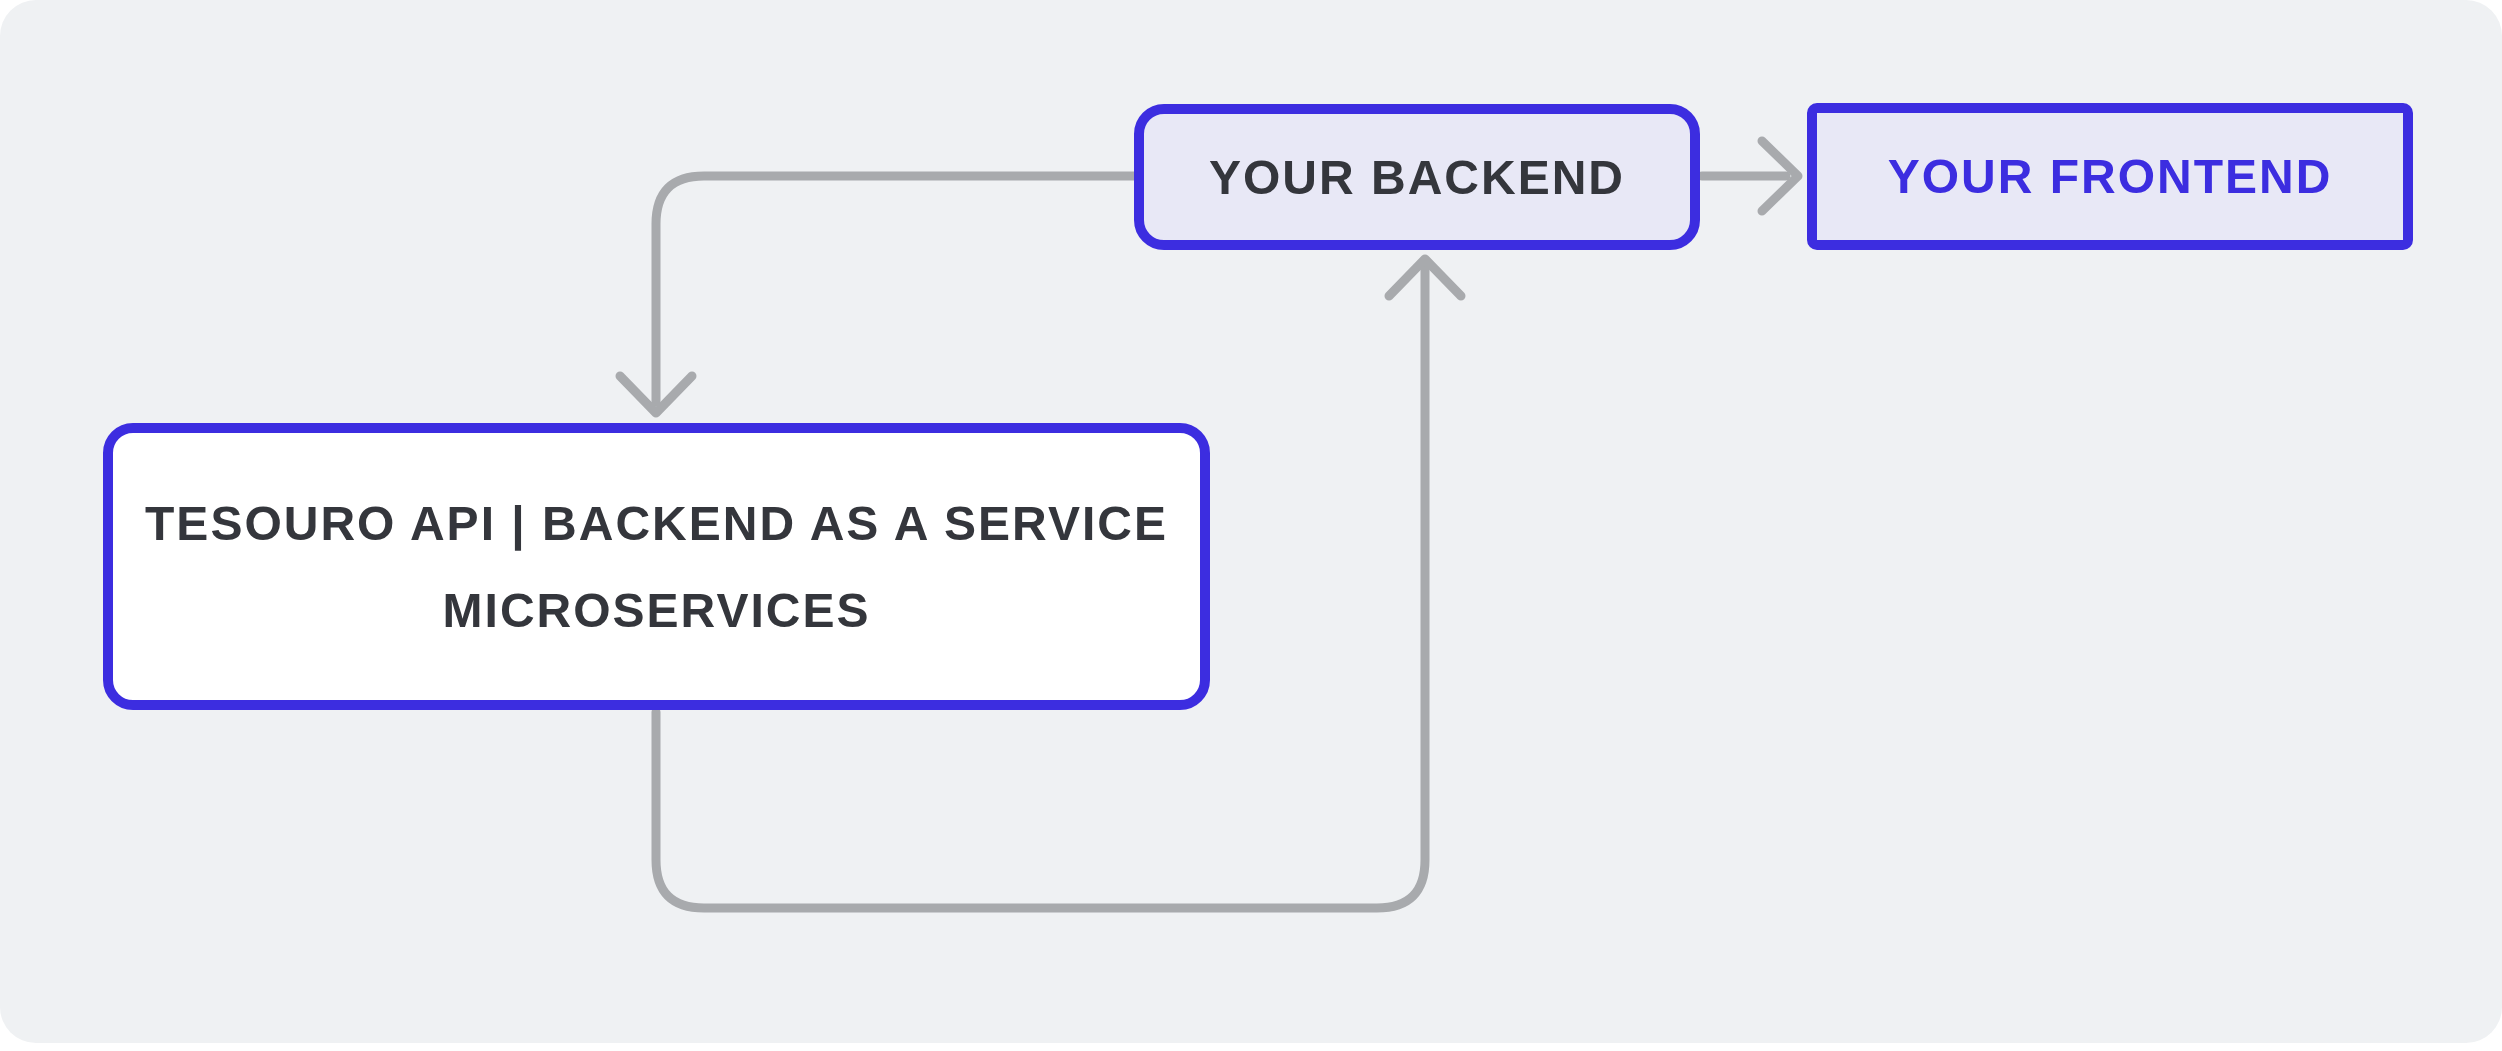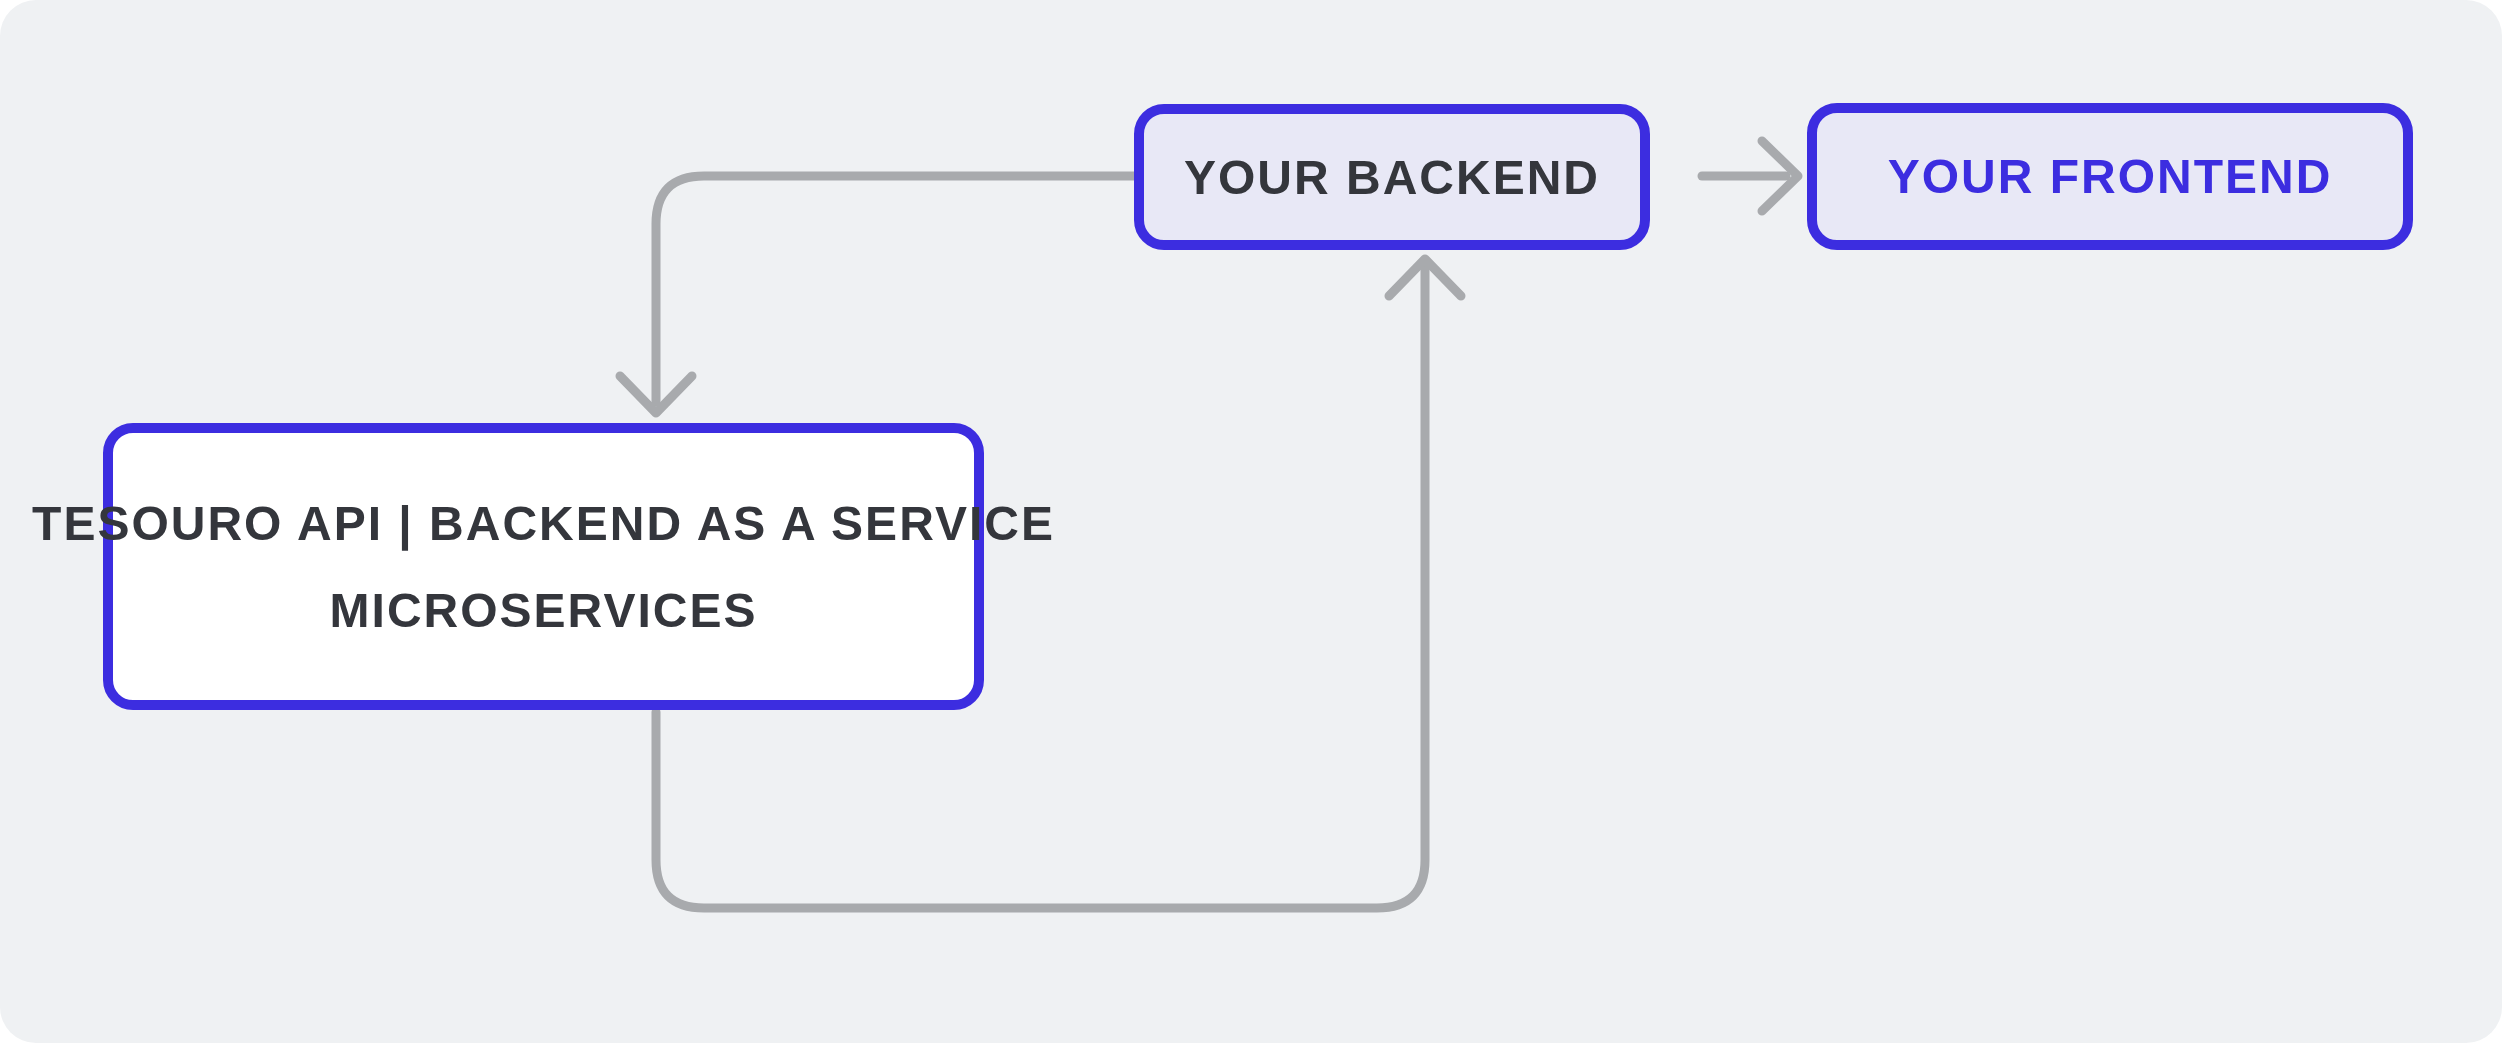--- a/index.html
+++ b/index.html
@@ -62,33 +62,34 @@
     align-items: center;
     justify-content: center;
     font-weight: bold;
     font-size: 48px;
     letter-spacing: 2px;
     white-space: nowrap;
     text-align: center;
   }
   .node-backend {
     left: 1134px; top: 104px;
-    width: 516px; height: 146px;
+    width: 566px; height: 146px;
     background: var(--node-fill-lavender);
     color: var(--text-dark);
   }
   .node-frontend {
     left: 1807px; top: 103px;
     width: 606px; height: 147px;
     background: var(--node-fill-lavender);
     color: var(--accent-blue);
+    border-radius: 10px;
   }
   .node-baas {
     left: 103px; top: 423px;
-    width: 881px; height: 287px;
+    width: 1107px; height: 287px;
     background: var(--node-fill-white);
     color: var(--text-dark);
     gap: 32px;
   }
 </style>
 </head>
 <body>
 
 <div class="stage">
   <div class="canvas-panel"></div>

